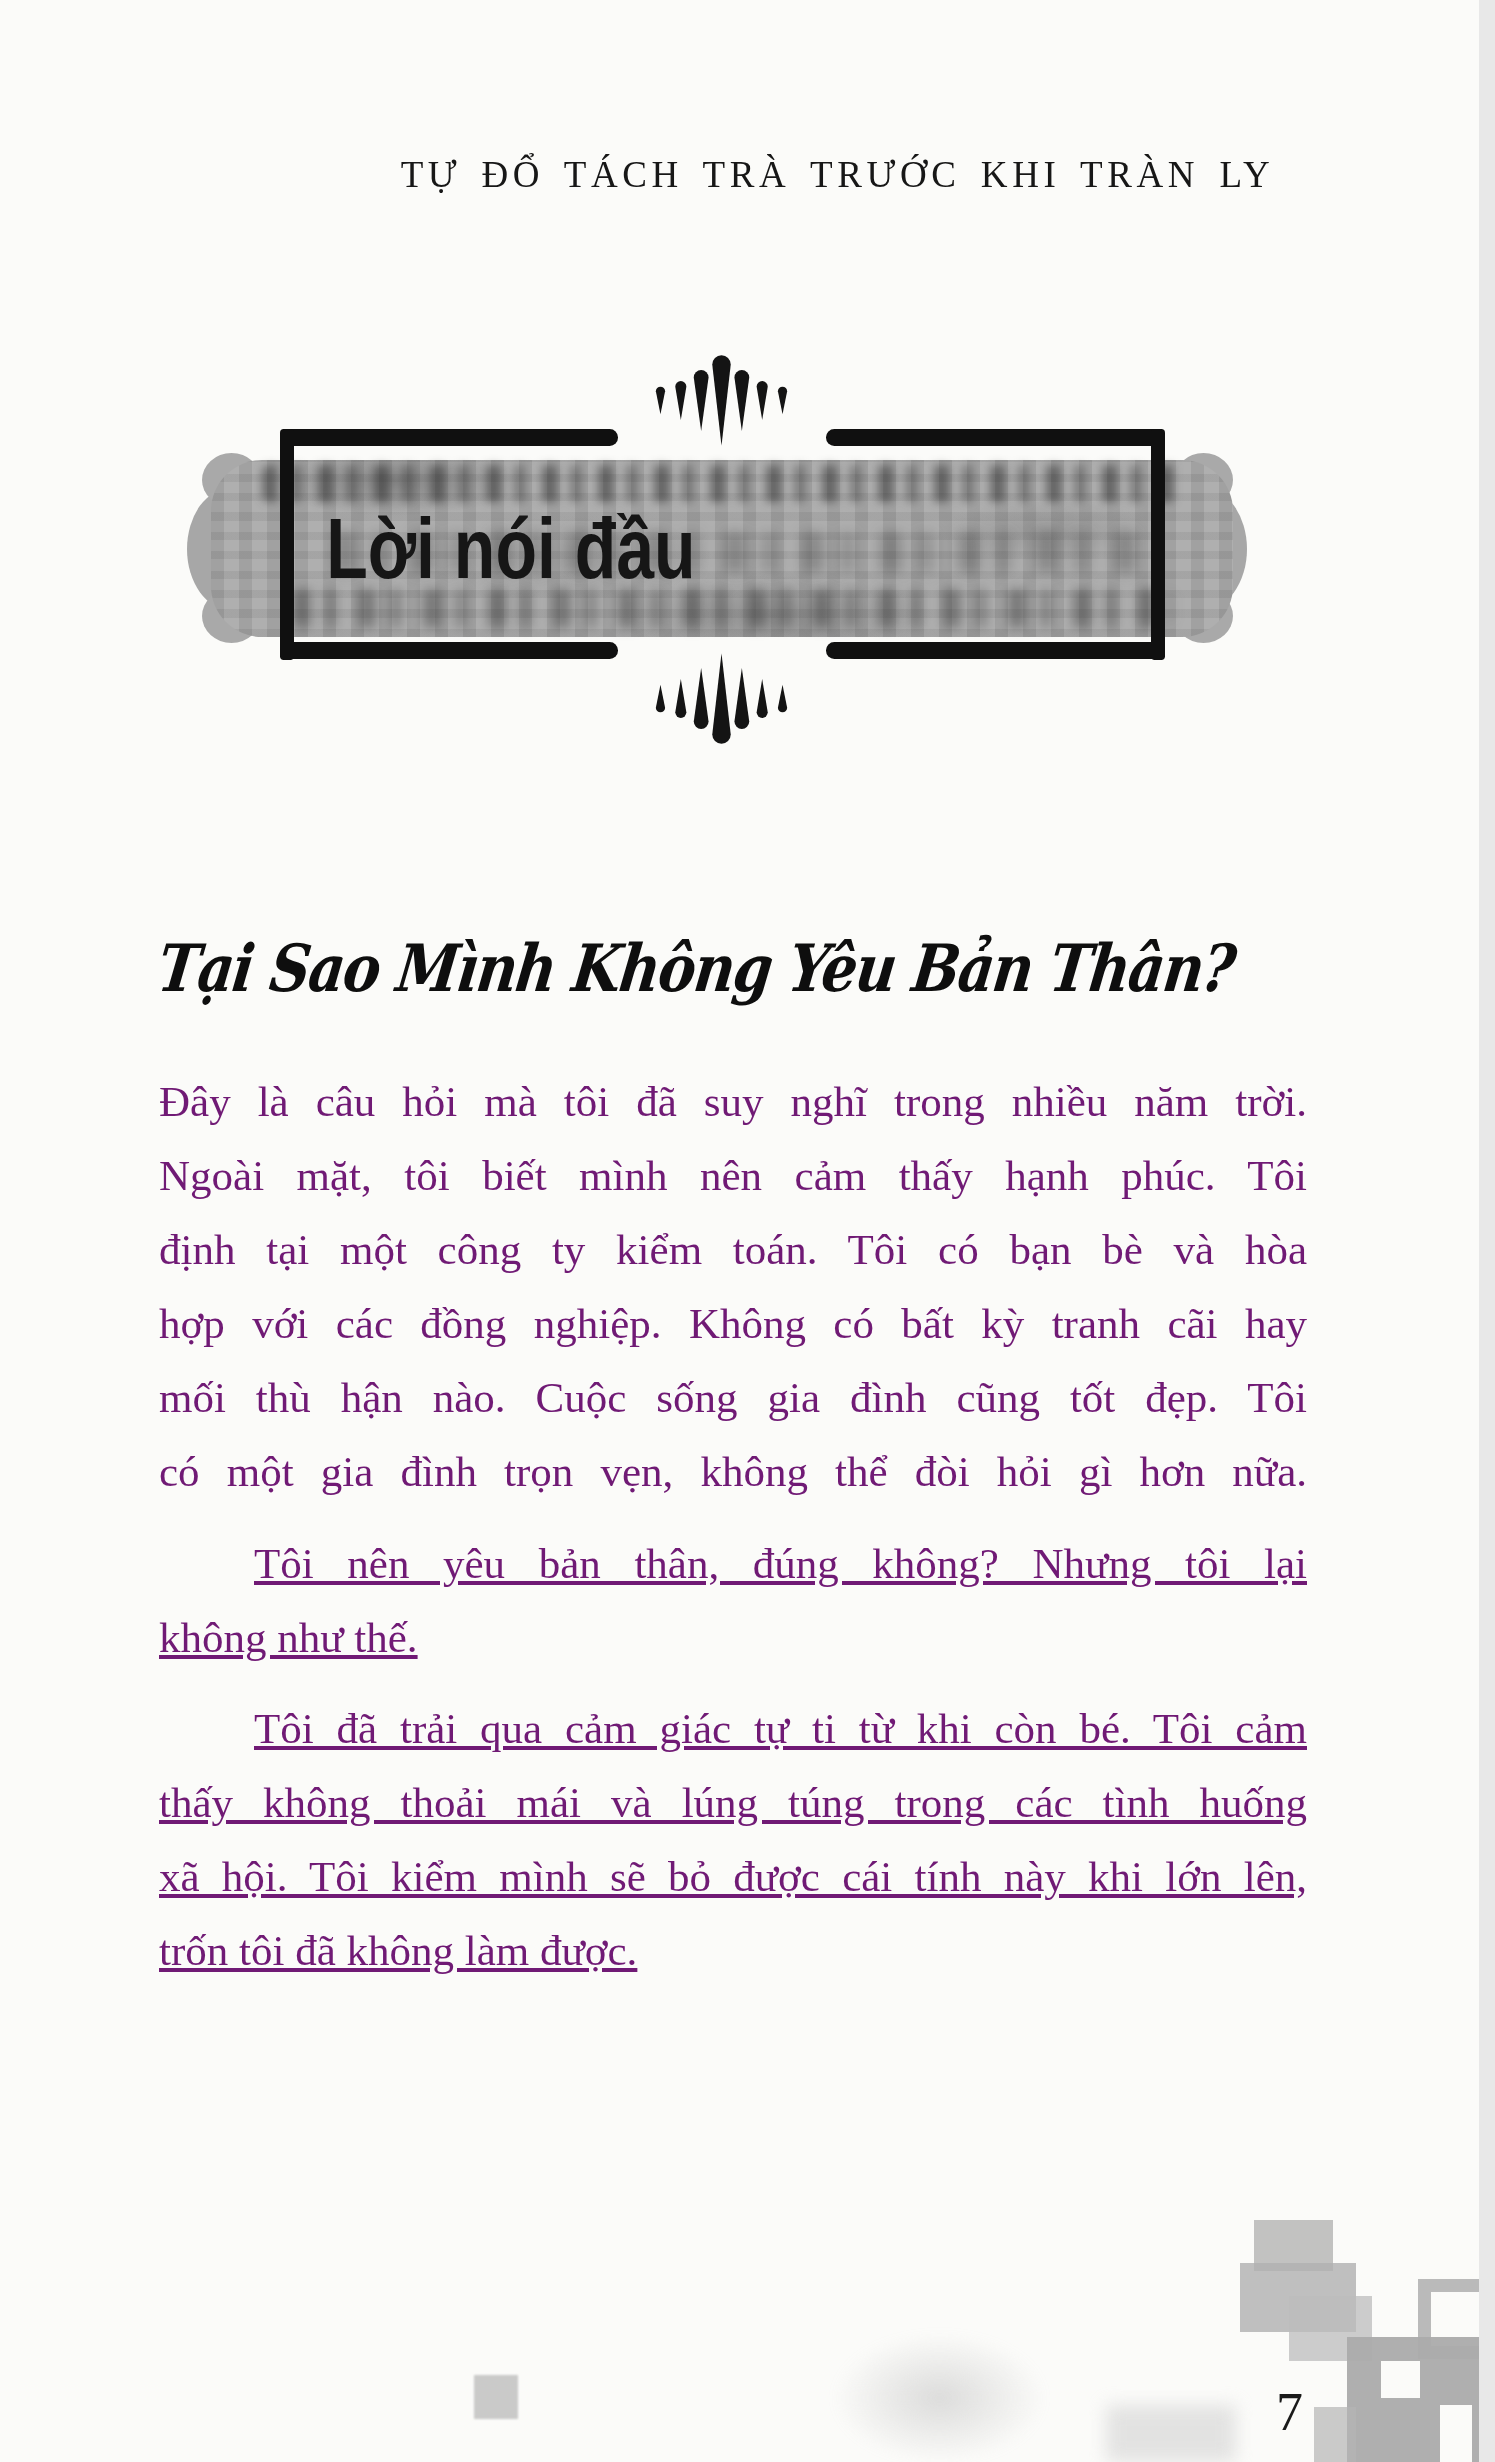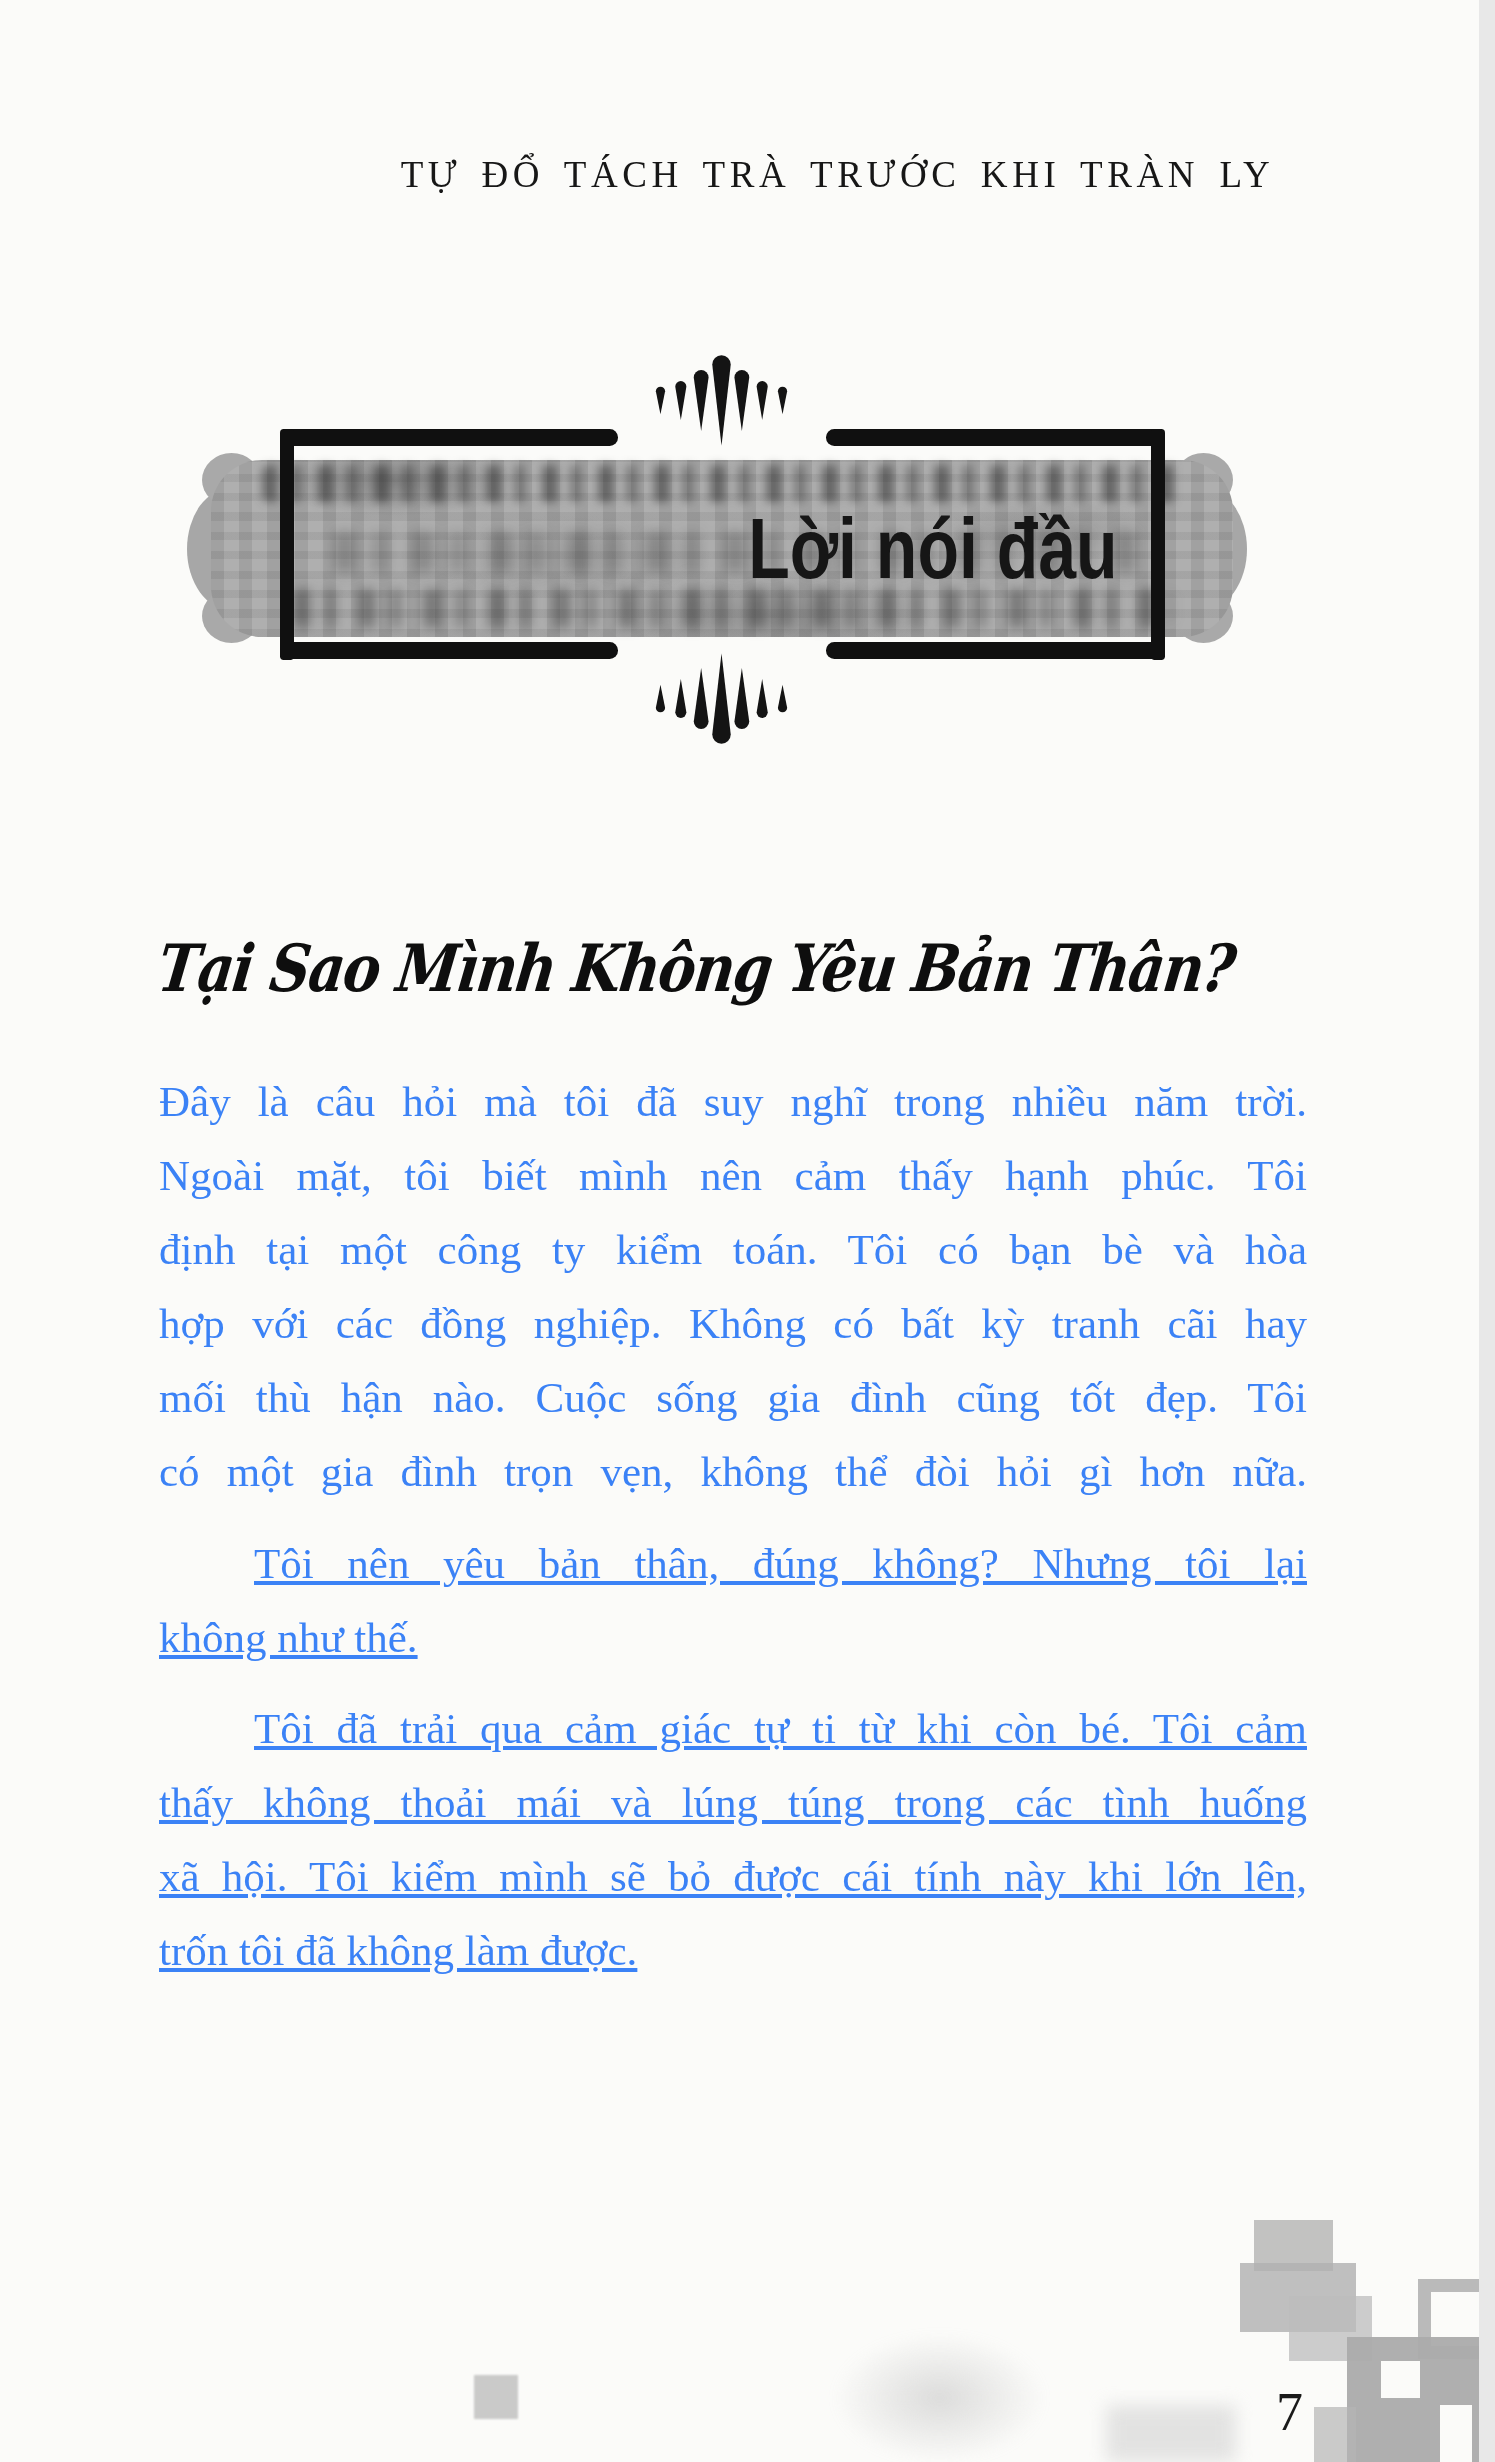--- a/index.html
+++ b/index.html
@@ -69,40 +69,40 @@
   .f-top-l{left:280px; top:429px; width:338px; height:16.7px;}
   .f-top-r{left:826px; top:429px; width:339px; height:16.7px;}
   .f-bot-l{left:280px; top:642px; width:338px; height:16.7px;}
   .f-bot-r{left:826px; top:642px; width:339px; height:16.7px;}
   .f-left{left:280px; top:429px; width:14px; height:231px; border-radius:3.7px;}
   .f-right{left:1151px; top:429px; width:14px; height:231px; border-radius:3.7px;}
 
   
   .chapter-title{
     position:absolute; left:280px; top:460px; width:884px; height:177px;
-    display:flex; align-items:center; justify-content:flex-end;
+    display:flex; align-items:center; justify-content:flex-start;
   }
   .chapter-title span{
     font:700 85px/1 "Liberation Sans","DejaVu Sans",sans-serif;
     transform:scaleX(.80); color:#161616; letter-spacing:0;
   }
 
   
   .section-heading{
     position:absolute; left:154px; top:931px;
     font:italic 700 65px/1.15 "DejaVu Serif","Liberation Serif",serif;
     letter-spacing:-1.9px;
     transform:skewX(-7deg) scaleX(.86); transform-origin:left bottom;
     color:#0e0e0e; white-space:nowrap;
   }
 
   
   .body-text{
     position:absolute; left:159px; top:1065px; width:1148px;
-    font:400 43px/74px "Liberation Serif","DejaVu Serif",serif; color:#3b82f6;
+    font:400 43px/74px "Liberation Serif","DejaVu Serif",serif; color:#701a75;
   }
   .para{margin:0;}
   .para + .para{margin-top:17.6px;text-decoration:underline;}
   .line{text-align:justify; text-align-last:justify; min-height:74px;}
   .line.indent{padding-left:95px;}
   .line.flush{text-align-last:left;}
 
   
   .page-number{
     position:absolute; left:1276px; top:2385px;

